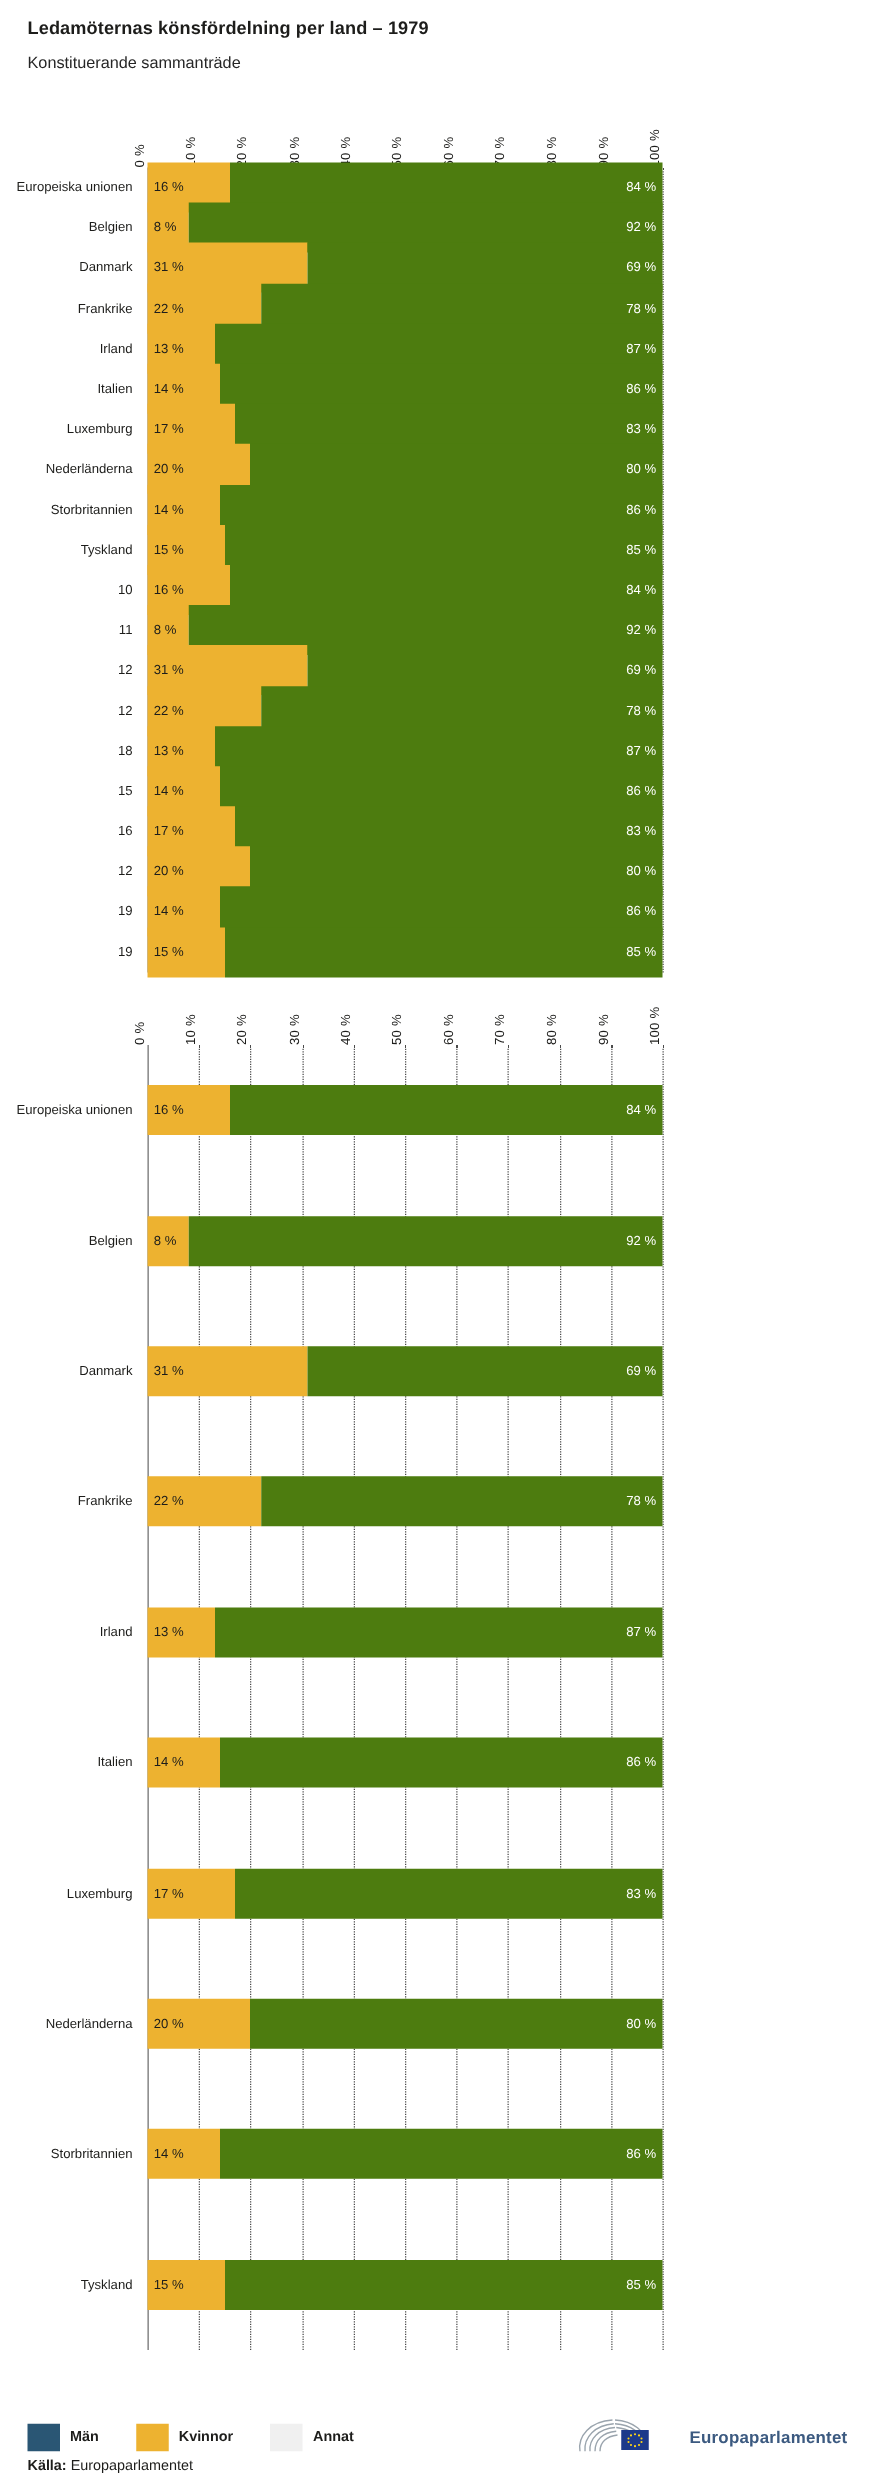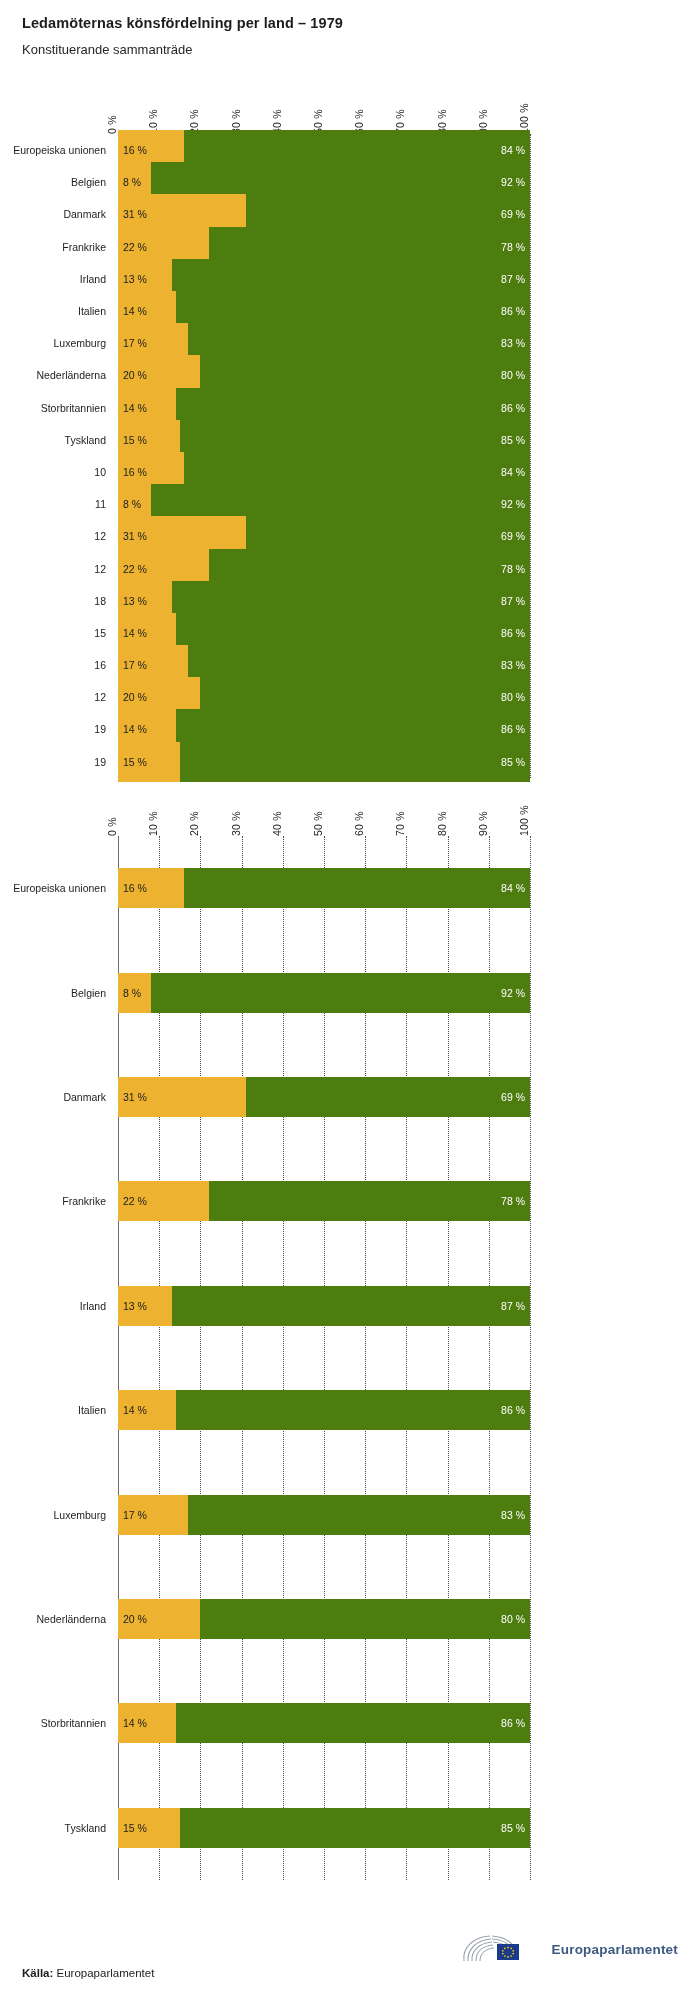--- a/index.html
+++ b/index.html
@@ -562,20 +562,34 @@
               <div class="seg men" style="width: 85%;">
                 <span>85 %</span>
               </div>
             </div>
           </div>
         </div>
     </div>
   </div>
 
   <div class="footer">
+    <div class="legend" id="legend">
+        <div class="item">
+          <span class="swatch sw-men"></span>
+          <span class="lbl">Män</span>
+        </div>
+        <div class="item">
+          <span class="swatch sw-women"></span>
+          <span class="lbl">Kvinnor</span>
+        </div>
+        <div class="item">
+          <span class="swatch sw-other"></span>
+          <span class="lbl">Annat</span>
+        </div>
+      </div>
     <div class="source">
       <b>Källa:</b>
       <span>Europaparlamentet</span>
     </div>
     <div class="brand">
       <svg class="logo" viewBox="0 0 86 36" xmlns="http://www.w3.org/2000/svg" aria-hidden="true">
         <g fill="none" stroke="#9aa4ad" stroke-width="1.1">
           <path d="M6 30 C4 18 14 6 32 5"></path>
           <path d="M10 30 C9 19 18 9 33 8"></path>
           <path d="M14 30 C13 20 21 12 34 11"></path>

